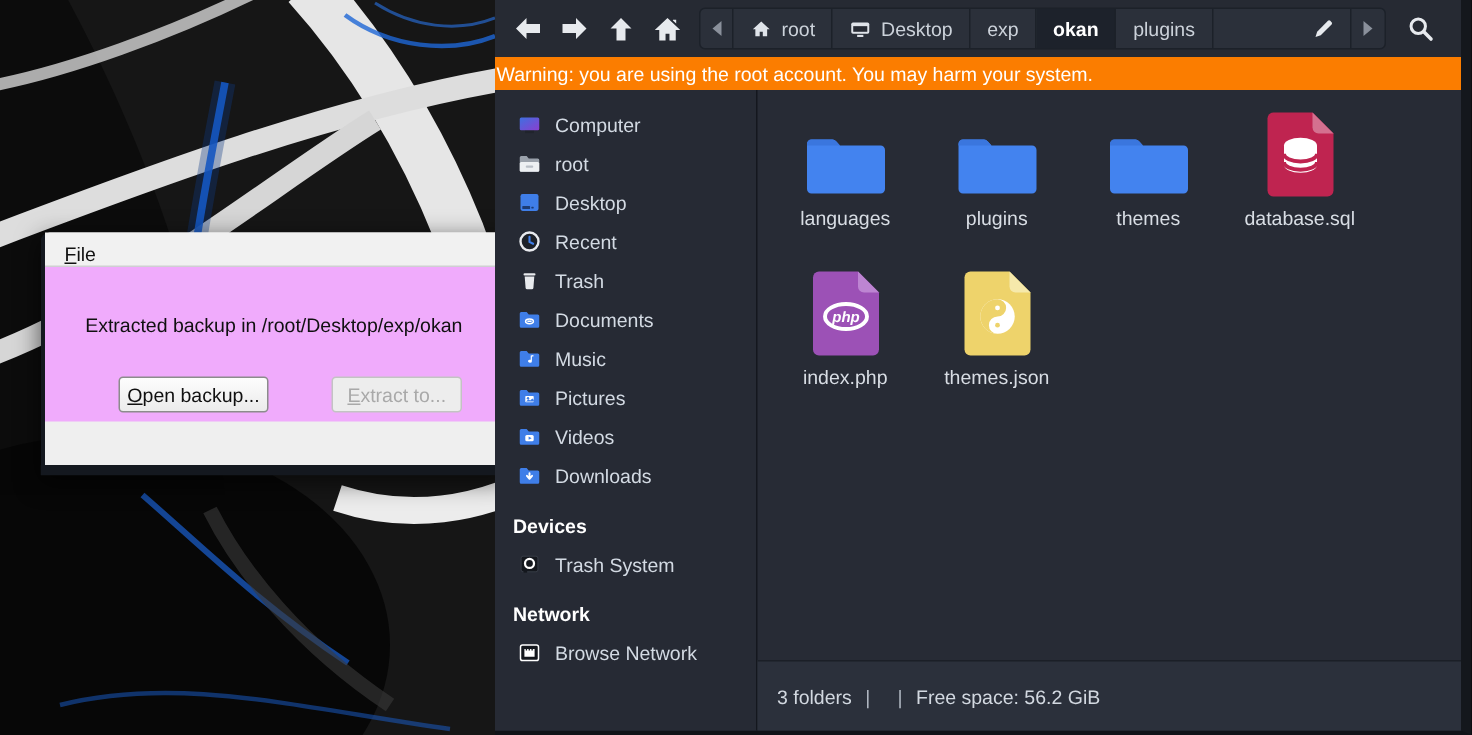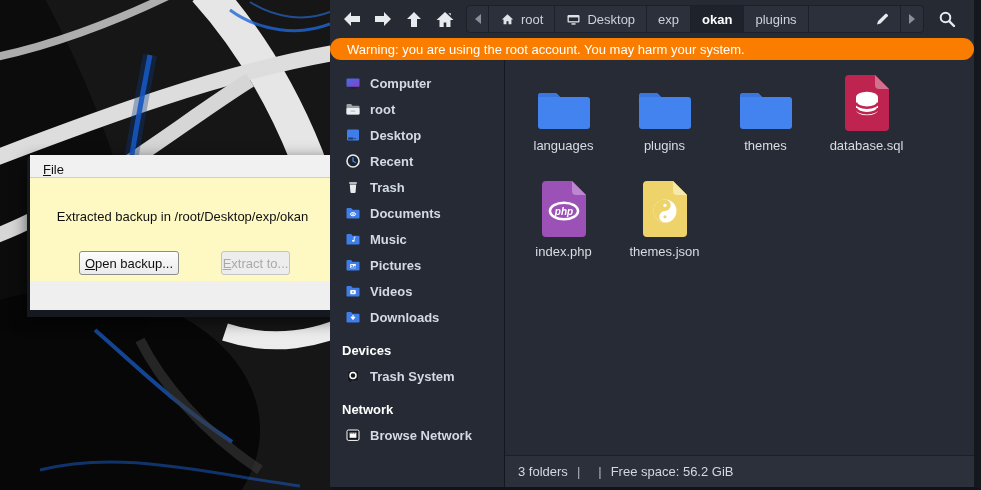--- a/index.html
+++ b/index.html
@@ -18,27 +18,27 @@
                 display:flex; align-items:center; }
   .xwin-title-icon { width:15px; height:12px; margin-left:8px; background:#f4f7fb; border:1px solid #9db6d2;
                      border-top:4px solid #b9d2ea; border-radius:2px; }
   .xwin-title-text { position:absolute; left:0; right:0; text-align:center; color:#8e95a2;
                      font-size:12.5px; font-weight:bold; }
   .xwin-circle { position:absolute; top:5px; width:19px; height:19px; border-radius:50%; background:#20242d; }
   .xwin-circle.c1 { right:39px; } .xwin-circle.c2 { right:13px; }
   .xwin-menubar { height:23px; background:#f1f1f1; border-bottom:1px solid #cfd0d2;
                   display:flex; align-items:flex-end; }
   .xwin-menu-item { font-size:13px; color:#111; padding:0 8px 0 13px; }
-  .xwin-content { position:relative; height:103px; background:#fef9c3;padding-left:20px; }
+  .xwin-content { position:relative; height:103px; background:#f0abfc;padding-left:20px; }
   .xwin-message { position:absolute; top:31px; left:0; right:0; text-align:center; font-size:13px; color:#101010; }
   .xbtn { position:absolute; top:73px; height:24px; font-size:13px; border-radius:3px;
           font-family:"Liberation Sans", sans-serif; }
   .xbtn.enabled { left:49px; width:100px; color:#101010; border:1px solid #8c8c8c;
                   background:linear-gradient(#fdfdfd,#ebebeb); }
-  .xbtn.disabled { left:191px; width:69px; color:#a9a9a9; border:1px solid #c3c3c3; background:#ededed;text-align:center; }
+  .xbtn.disabled { left:191px; width:87px; color:#a9a9a9; border:1px solid #c3c3c3; background:#ededed;text-align:center; }
 
   
   .fm { position:absolute; left:330px; top:0; width:651px; height:490px; z-index:2;
         background:#272b35; border-right:7px solid #14171c; border-bottom:3px solid #101318;
         display:flex; flex-direction:column; }
   .fm-toolbar { height:38px; background:#262a33; display:flex; align-items:center; padding:0 12px 0 6px; flex:0 0 auto; }
   .nav-btn { width:31px; height:30px; display:flex; align-items:center; justify-content:center; border-radius:3px; }
   .pathbar { flex:1; height:28px; margin-left:6px; background:#2b303a; border:1px solid #1c2129;
              border-radius:4px; display:flex; align-items:stretch; overflow:hidden; }
   .crumb { display:flex; align-items:center; gap:6px; padding:0 11px; font-size:13px; color:#ccd2da;
@@ -47,39 +47,39 @@
   .crumb-scroll { width:22px; display:flex; align-items:center; justify-content:center; border-right:1px solid #1c2129; }
   .crumb-filler { flex:1; display:flex; align-items:center; justify-content:flex-end; padding-right:10px;
                   border-right:1px solid #1c2129; }
   .tri-left { width:0; height:0; border-top:5px solid transparent; border-bottom:5px solid transparent;
               border-right:6px solid #8a909b; }
   .tri-right { width:0; height:0; border-top:5px solid transparent; border-bottom:5px solid transparent;
                border-left:6px solid #8a909b; }
   .search-btn { width:30px; height:30px; margin-left:8px; display:flex; align-items:center; justify-content:center; }
 
   .fm-warning { height:22px; background:#fb7d00; color:#fff; font-size:13px; display:flex; align-items:center;
-                padding-left:17px; flex:0 0 auto;border-radius:11px; }
+                padding-left:1px; flex:0 0 auto; }
 
   .fm-body { flex:1; display:flex; min-height:0; }
   .fm-sidebar { width:175px; flex:0 0 auto; background:#262a34; border-right:1px solid #14171e;
                 padding-top:10px; overflow:hidden; }
   .side-header { font-size:13px; font-weight:bold; color:#fff; padding:0 0 5px 12px; }
   .side-header.gap { margin-top:13px; }
   .side-item { height:26px; display:flex; align-items:center; gap:9px; padding-left:15px;
-               font-size:13px; color:#d3dae3;font-weight:bold; }
+               font-size:13px; color:#d3dae3; }
   .side-item .sicon { width:16px; height:16px; flex:0 0 auto; display:flex; }
 
   .fm-right { flex:1; display:flex; flex-direction:column; min-width:0; }
   .files-grid { flex:1; display:grid; grid-template-columns:repeat(4,101px); grid-auto-rows:106px;
                 padding:10px 0 0 8px; align-content:start; }
   .file-cell { display:flex; flex-direction:column; align-items:center; }
   .icon-box { height:62px; display:flex; align-items:flex-end; justify-content:flex-end; }
   .file-label { margin-top:6px; font-size:13px; color:#d8dde4; white-space:nowrap; }
 
-  .fm-status { height:32px; flex:0 0 auto; border-top:1px solid #1b1f27; background:#2b303b;
+  .fm-status { height:47px; flex:0 0 auto; border-top:1px solid #1b1f27; background:#2b303b;
                display:flex; align-items:center; padding-left:13px; font-size:13px; color:#d2d8e0; }
   .fm-status .pipe { margin:0 9px; color:#aeb5bf; }
 </style>
 </head>
 <body>
 
 <div class="screen">
 
   <svg class="wallpaper" viewBox="0 0 330 490" preserveAspectRatio="none">
     <rect width="330" height="490" fill="#161616"></rect>

